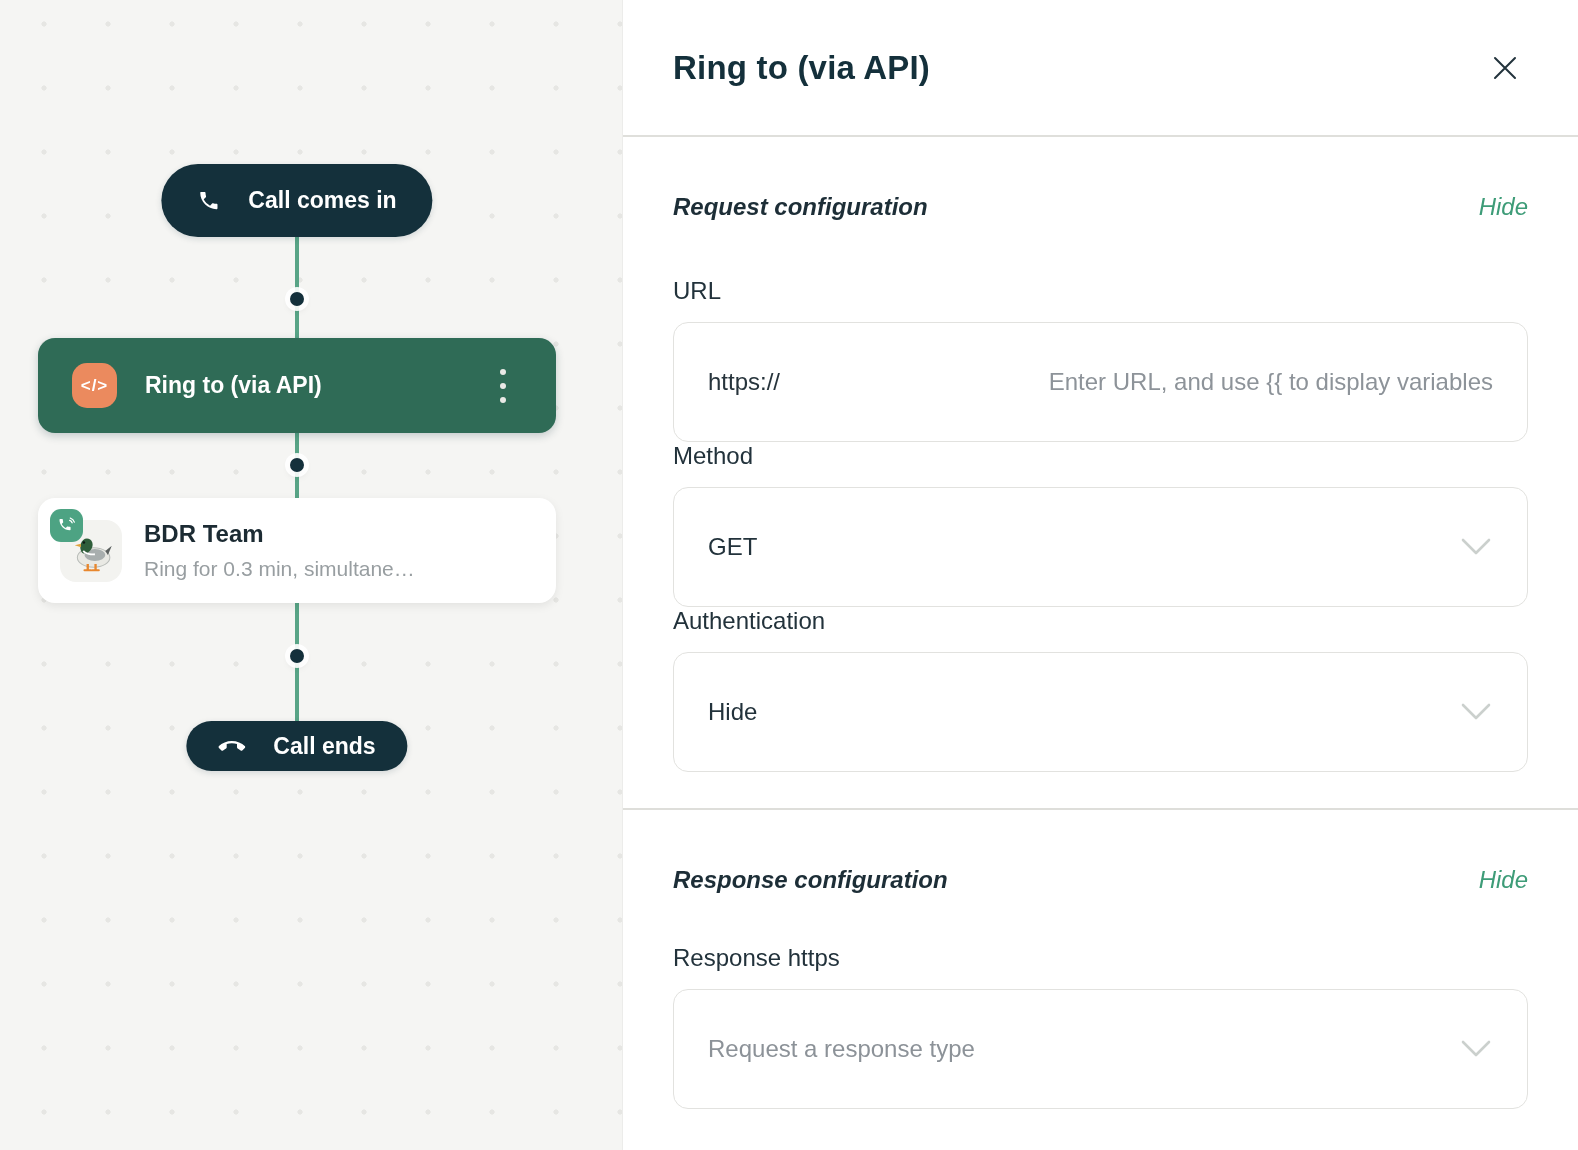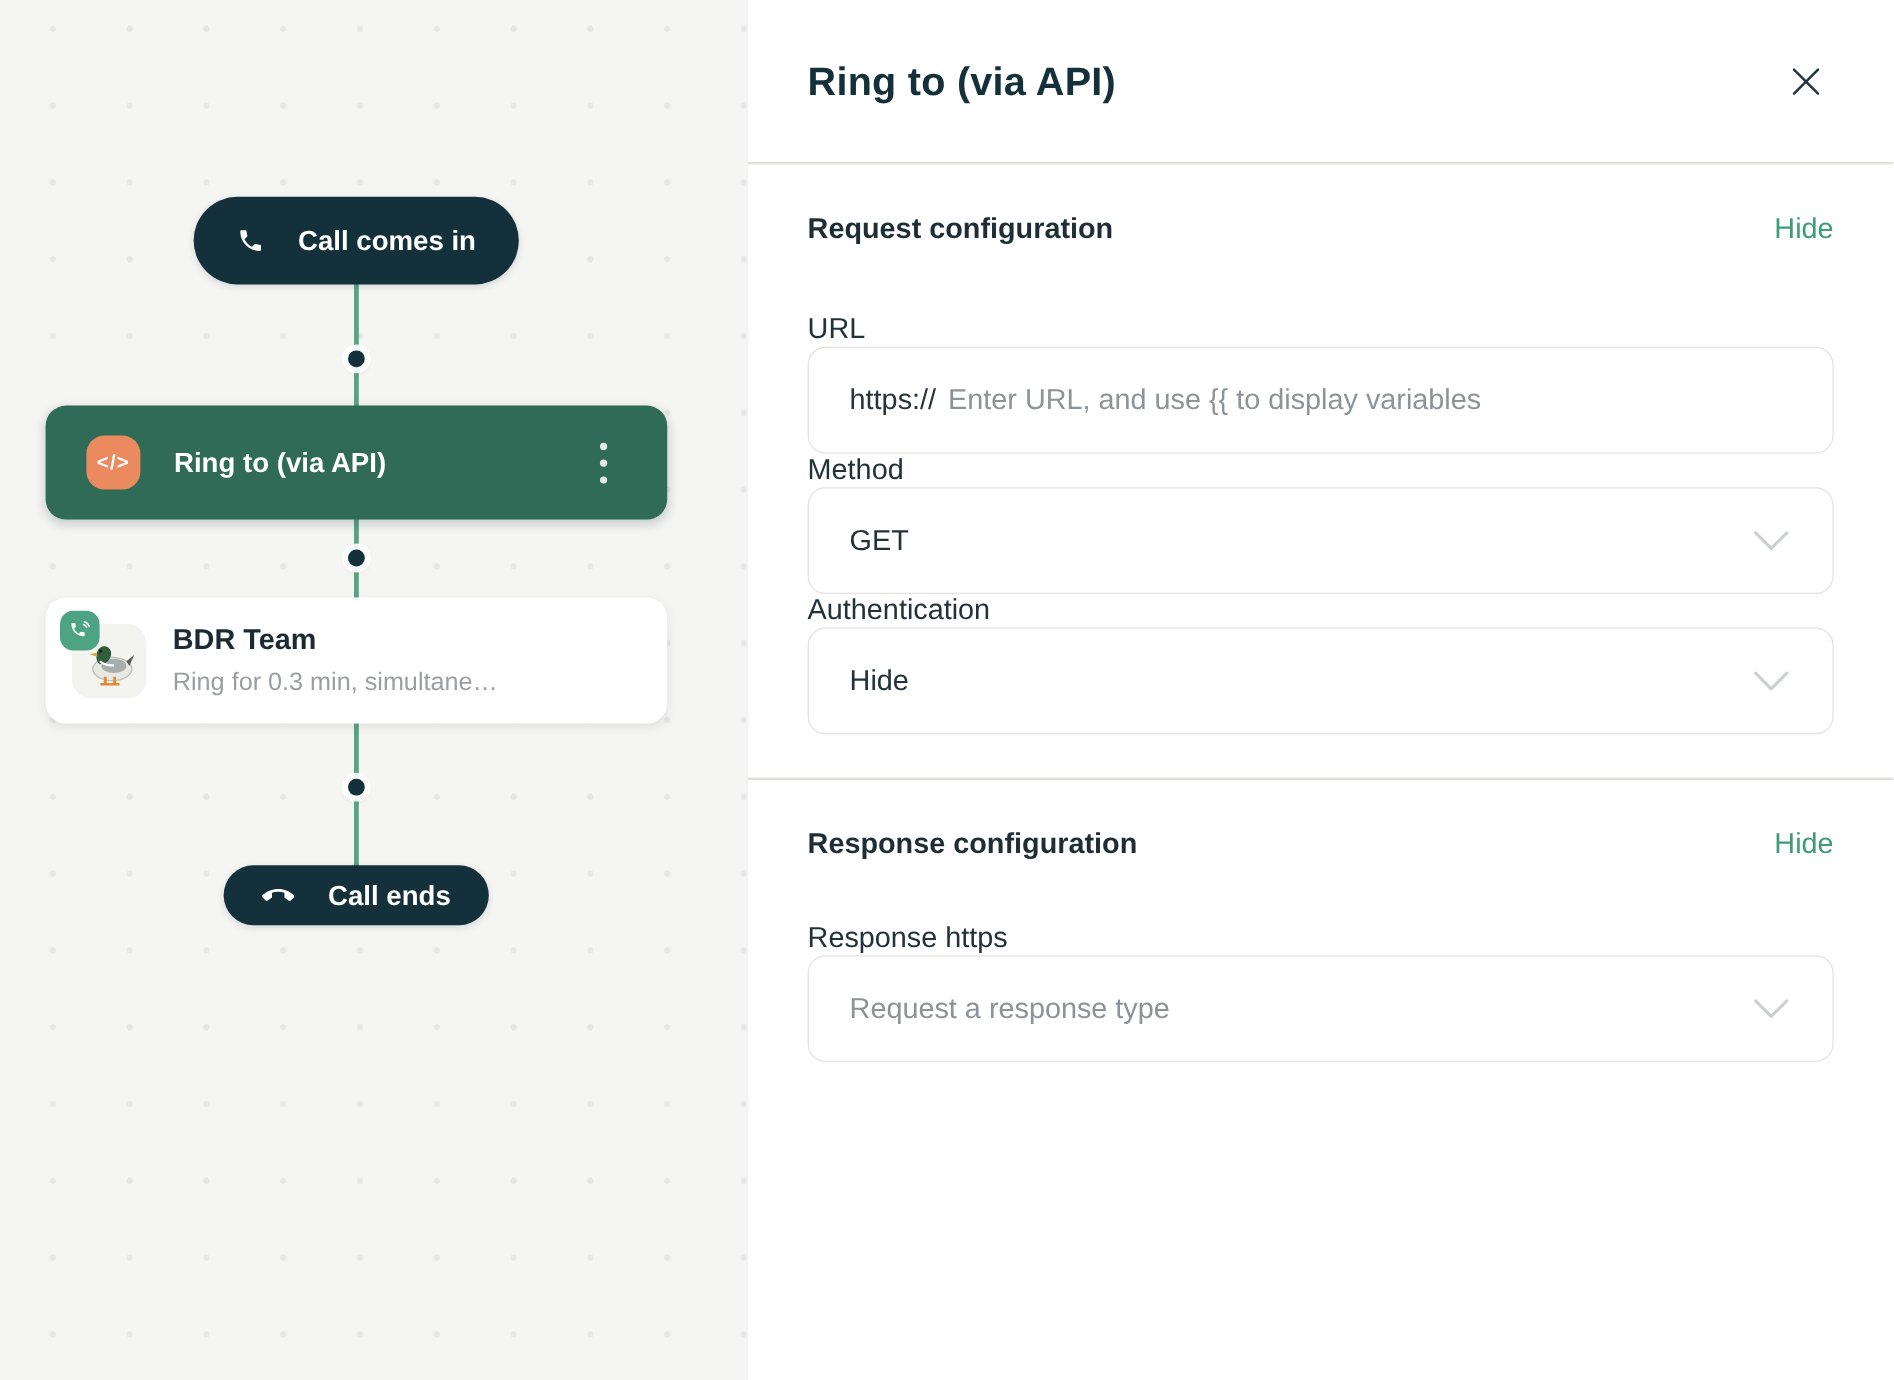--- a/index.html
+++ b/index.html
@@ -97,40 +97,40 @@
   .panel-header {
     flex:0 0 137px; border-bottom:2px solid #dfdfdb;
     display:flex; align-items:center; justify-content:space-between;
     padding:0 50px;
   }
   .panel-title { font-size:33px; font-weight:700; color:#14303b; letter-spacing:.2px; }
   .close-btn { background:none; border:none; cursor:pointer; padding:6px; display:flex; }
 
   .section { padding:0 50px; }
   .section-head {
-    margin-top:40px; display:flex; align-items:center; justify-content:space-between;
+    margin-top:56px; display:flex; align-items:center; justify-content:space-between;font-style:italic;
   }
   .section-heading { font-size:24px; font-weight:600; color:#1d2e37; }
   .hide-link { font-size:24px; color:#3e9c78; cursor:pointer; text-decoration:none; }
 
   .field-label { font-size:24px; color:#22323b; }
   .field-label.first { margin-top:56px; }
   .control {
-    height:89px;
+    margin-top:17px; height:120px;
     border:1.5px solid #e2e2df; border-radius:15px;
     display:flex; align-items:center; padding:0 34px;
     font-size:24px; background:#fff;
   }
   .control.select { cursor:pointer; justify-content:space-between; }
   .value-text { color:#22323b; }
   .placeholder-text { color:#8c9298; }
   .url-prefix { color:#27343c; margin-right:10px; }
   .url-input {
     flex:1; border:none; outline:none; font-family:inherit;
-    font-size:24px; color:#22323b; background:transparent; min-width:0;
+    font-size:24px; color:#22323b; background:transparent; min-width:0;text-align:right;
   }
   .url-input::placeholder { color:#8d9399; opacity:1; }
   .chevron { flex:0 0 auto; display:flex; }
   .divider { border:none; border-top:2px solid #dedeDA; margin-top:36px; width:100%; }
 </style>
 </head>
 <body>
 
 <div class="canvas">
   <div class="connector"></div>

